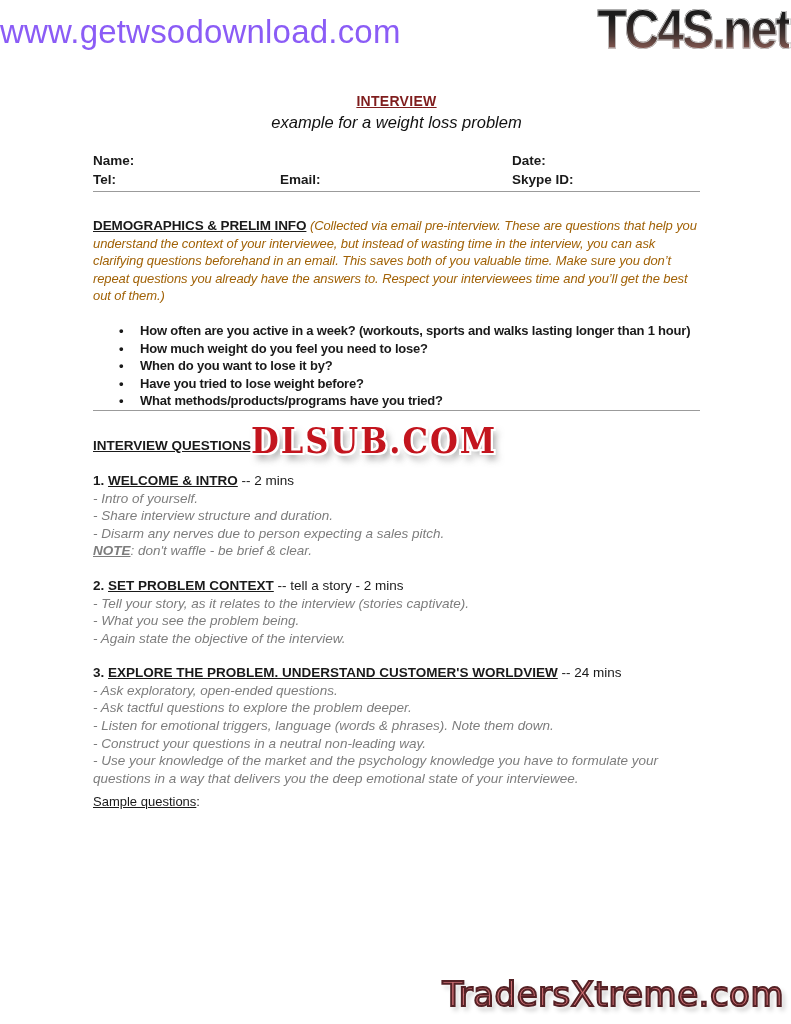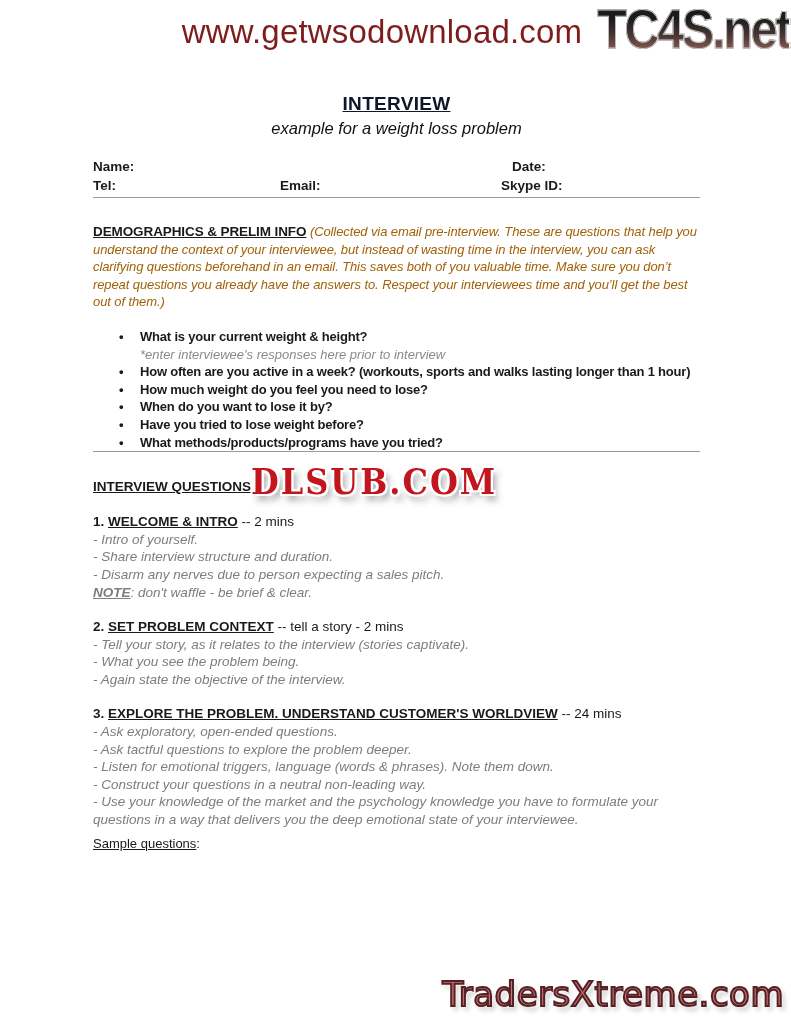--- a/index.html
+++ b/index.html
@@ -3,48 +3,48 @@
 <meta charset="utf-8">
 <style>
   html,body { margin:0; padding:0; background:#ffffff; }
   .page {
     position:relative; width:791px; height:1024px; background:#ffffff;
     font-family:"Liberation Sans", sans-serif; color:#1a1a1a; overflow:hidden;
   }
 
   
   .wm-top {
-    position:absolute; top:13px; left:0; width:764px; text-align:center;
-    font-size:33px; color:#7f1d1d; letter-spacing:0.2px;
+    position:absolute; top:13px; left:0; width:764px; text-align:left;
+    font-size:33px; color:#8b5cf6; letter-spacing:0.2px;
   }
 
   
   .tc4s {
     position:absolute; top:2px; right:2px;
     font-family:"Liberation Sans", sans-serif; font-weight:bold;
     font-size:55px; line-height:1; letter-spacing:-2.5px;
     transform:scaleX(0.88); transform-origin:100% 50%;
     background:linear-gradient(180deg,#1b1b1b 30%,#4a3835 62%,#8a5a52 88%);
     -webkit-background-clip:text; background-clip:text; color:transparent;
     -webkit-text-stroke:1px #c9c9c9;
   }
 
   .doc { position:absolute; left:93px; top:0; width:607px; }
 
-  .title { margin:93px 0 0; text-align:center; font-weight:bold; font-size:19px;
-           text-decoration:underline; letter-spacing:0.3px; color:#0f172a; }
+  .title { margin:93px 0 0; text-align:center; font-weight:bold; font-size:14px;
+           text-decoration:underline; letter-spacing:0.3px; color:#7f1d1d; }
   .subtitle { margin:4px 0 0; text-align:center; font-style:italic; font-size:16.5px; color:#111; }
 
   .fields { position:relative; margin-top:21px; height:38px; font-weight:bold; font-size:13.5px; }
   .f { position:absolute; white-space:nowrap; }
   .f-name  { left:0;     top:0; }
   .f-date  { left:419px; top:0; }
   .f-tel   { left:0;     top:19px; }
   .f-email { left:187px; top:19px; }
-  .f-skype { left:408px; top:19px;text-align:center; }
+  .f-skype { left:419px; top:19px;text-align:center; }
 
   hr.rule { border:none; border-top:1px solid #9b9b9b; margin:0; width:607px; }
   .rule-1 { margin-top:21px; }
   .rule-2 { margin-top:7px; }
 
   .demo { margin:25px 0 0; font-size:13px; line-height:17.6px; letter-spacing:-0.1px; }
   .demo-h { font-weight:bold; text-decoration:underline; font-size:13.5px; }
   .demo-i { font-style:italic; color:#a16207; }
 
   ul.bullets { margin:17px 0 0; padding:0 0 0 47px; list-style:none;
@@ -110,24 +110,20 @@
     </div>
 
     <hr class="rule rule-1">
 
     <p class="demo">
       <span class="demo-h">DEMOGRAPHICS &amp; PRELIM INFO</span>
       <span class="demo-i">(Collected via email pre-interview. These are questions that help you understand the context of your interviewee, but instead of wasting time in the interview, you can ask clarifying questions beforehand in an email. This saves both of you valuable time. Make sure you don’t repeat questions you already have the answers to. Respect your interviewees time and you’ll get the best out of them.)</span>
     </p>
 
     <ul class="bullets">
-      <li>
-        <span>What is your current weight &amp; height?</span>
-        <div class="b-note">*enter interviewee's responses here prior to interview</div>
-      </li>
       <li><span>How often are you active in a week? (workouts, sports and walks lasting longer than 1 hour)</span></li>
       <li><span>How much weight do you feel you need to lose?</span></li>
       <li><span>When do you want to lose it by?</span></li>
       <li><span>Have you tried to lose weight before?</span></li>
       <li><span>What methods/products/programs have you tried?</span></li>
     </ul>
 
     <hr class="rule rule-2">
 
     <div class="iq-row">

